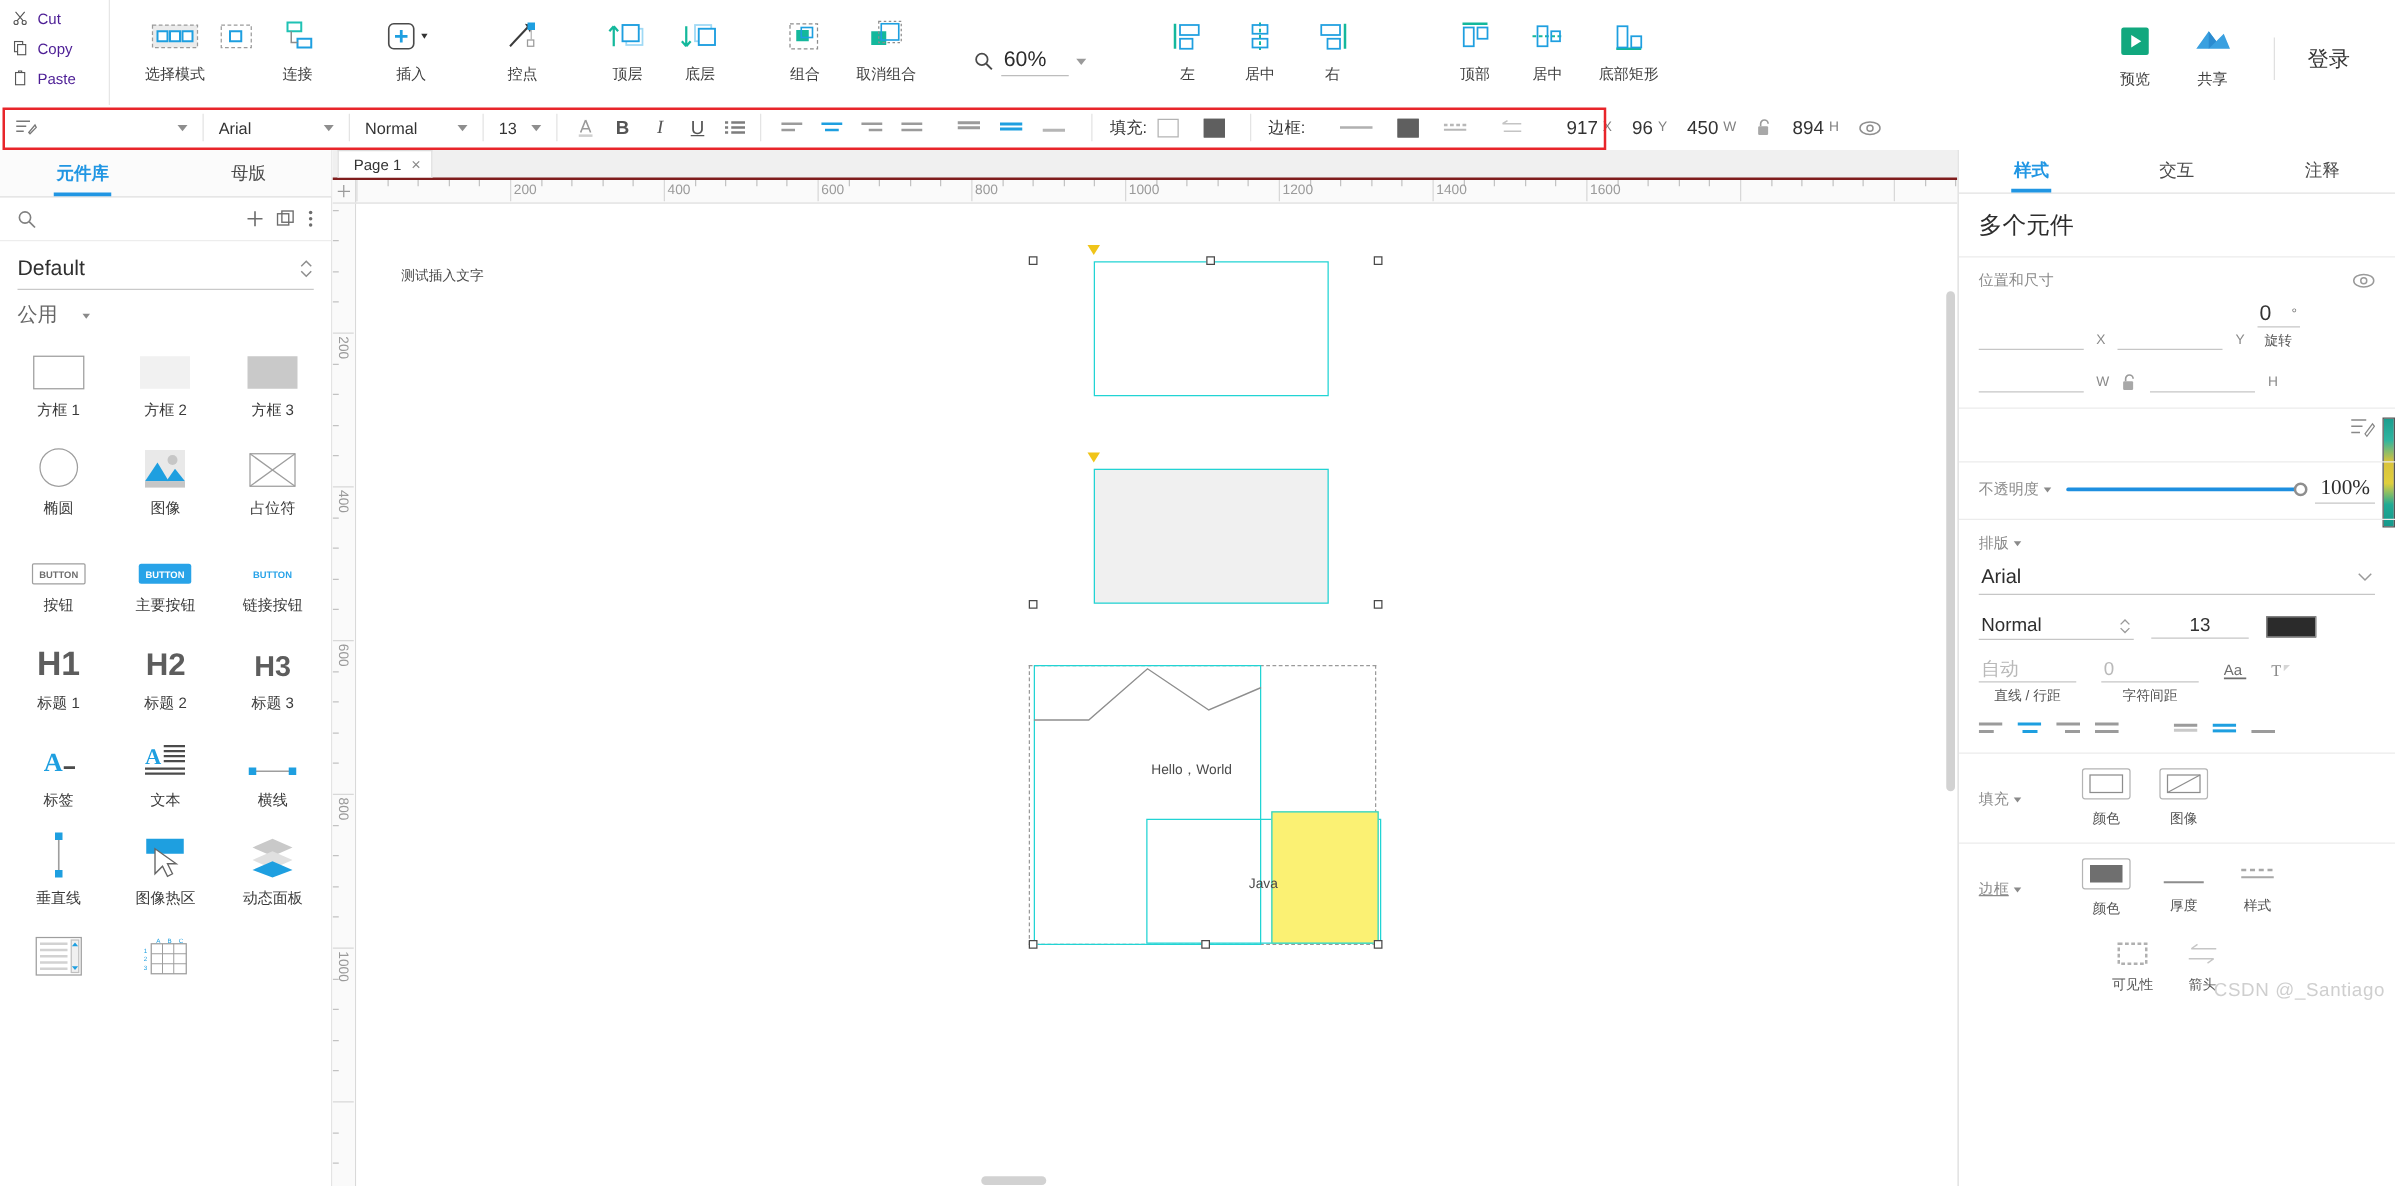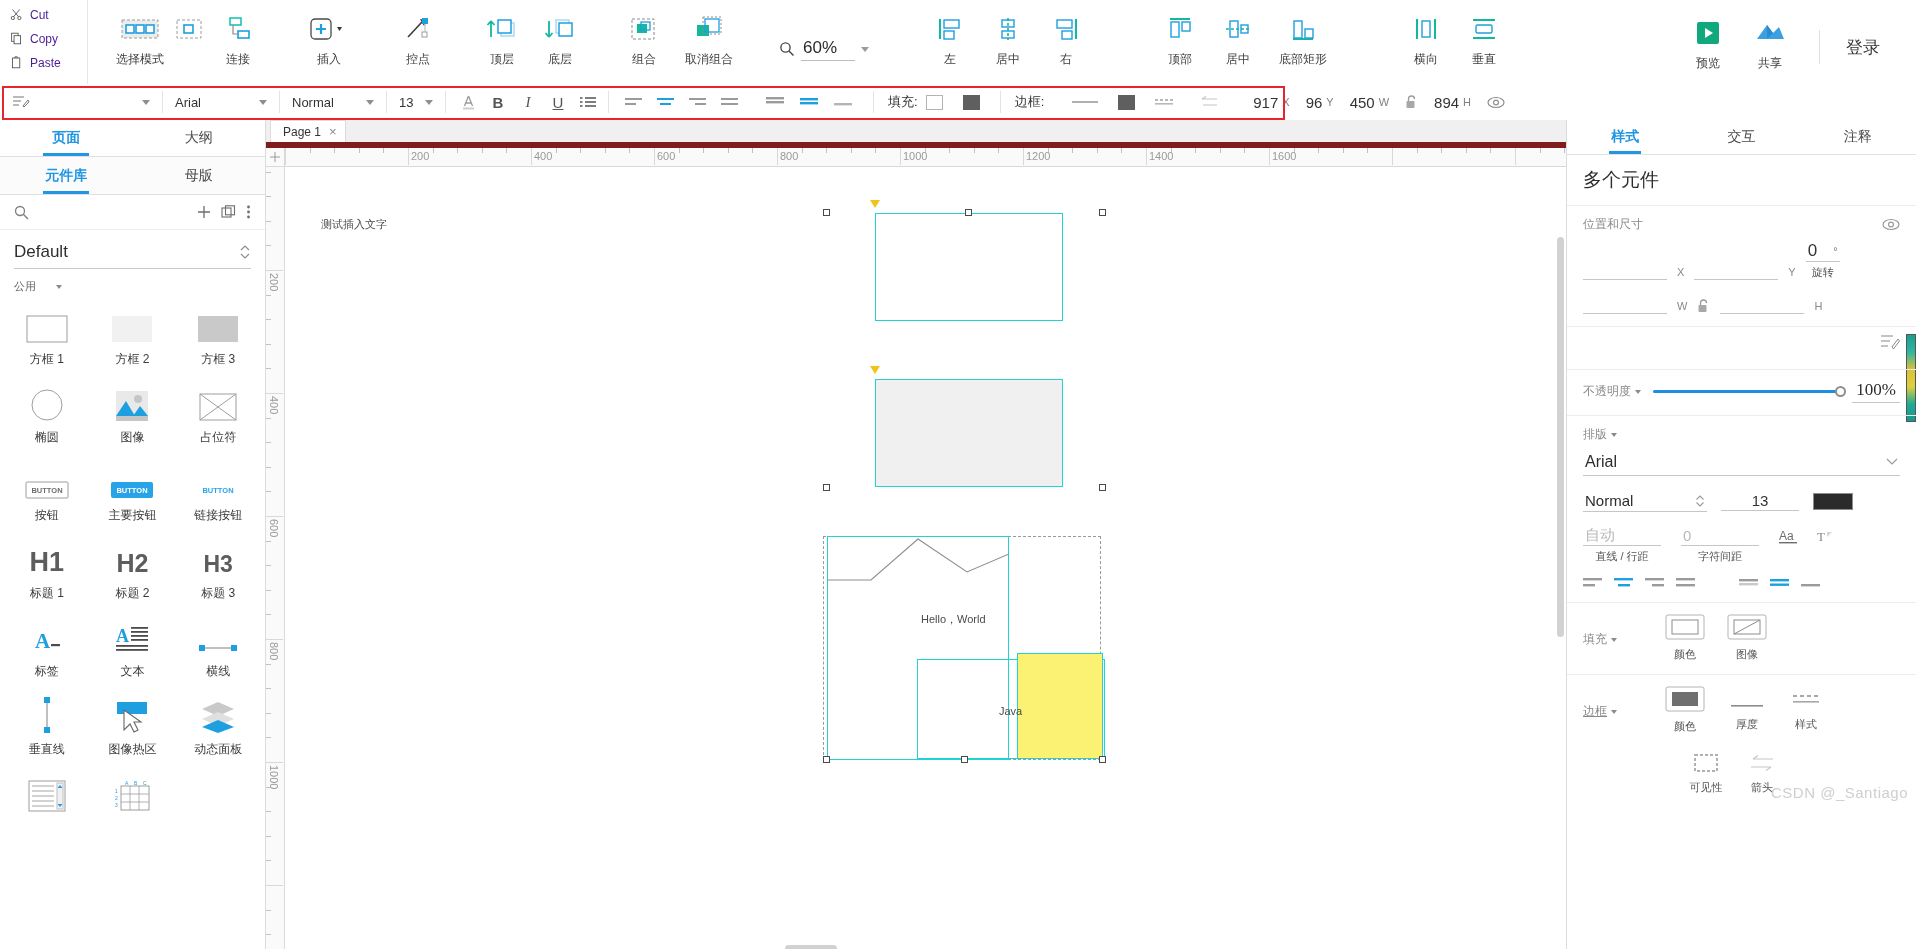--- a/index.html
+++ b/index.html
@@ -83,30 +83,30 @@
     font-size:14px;color:#4a4a4a;position:relative;cursor:default;
   }
   .tab.active{color:#2196e3;font-weight:bold;}
   .tab.active:after{content:"";position:absolute;bottom:0;left:50%;transform:translateX(-50%);width:46px;height:3px;background:#2196e3;}
   .searchrow{height:34px;display:flex;align-items:center;padding:0 14px;gap:10px;border-bottom:1px solid #ededed;}
   .searchrow .sp{margin-left:auto;}
   .libsel{
     margin:12px 14px 0 14px;border-bottom:1px solid #c9c9c9;padding-bottom:6px;
     display:flex;align-items:center;justify-content:space-between;font-size:17px;color:#2f2f2f;
   }
-  .grouplbl{padding:10px 14px 6px 14px;font-size:11px;color:#666;display:flex;align-items:center;gap:20px;}
+  .grouplbl{padding:10px 14px 6px 14px;font-size:16px;color:#666;display:flex;align-items:center;gap:20px;}
   .minicaret{width:0;height:0;border-left:3.5px solid transparent;border-right:3.5px solid transparent;border-top:4.5px solid #8a8a8a;}
   .widgets{display:grid;grid-template-columns:repeat(3,1fr);row-gap:14px;padding:4px 4px 10px 4px;}
   .wcell{display:flex;flex-direction:column;align-items:center;gap:7px;cursor:default;}
   .wcell .wico{height:40px;display:flex;align-items:flex-end;justify-content:center;}
   .wcell .wlbl{font-size:12px;color:#3a3a3a;}
 
   
   .canvaswrap{position:absolute;left:266px;top:120px;width:1300px;height:829px;background:#fff;overflow:hidden;}
-  .pagetabbar{height:22px;background:#f0f0f0;border-bottom:6px solid #7f1d1d;display:flex;align-items:flex-end;}
+  .pagetabbar{height:22px;background:#f0f0f0;border-bottom:2px solid #7f1d1d;display:flex;align-items:flex-end;}
   .pagetab{
     background:#fff;border:1px solid #dcdcdc;border-bottom:none;height:21px;
     display:flex;align-items:center;gap:8px;padding:0 8px 0 12px;font-size:12px;color:#333;
     margin-left:4px;
   }
   .pagetab .x{color:#8a8a8a;font-size:13px;cursor:default;}
   .rulerrow{display:flex;height:18px;background:#fafafa;border-bottom:1px solid #d9d9d9;}
   .rulercorner{width:18px;height:18px;border-right:1px solid #d9d9d9;display:flex;align-items:center;justify-content:center;}
   .hruler{flex:1;position:relative;overflow:hidden;}
   .hruler .tk{position:absolute;top:0;width:1px;height:5px;background:#c2c2c2;}
@@ -387,40 +387,20 @@
               <rect x="6" y="6" width="8" height="17" fill="none" stroke="#1e9fe0" stroke-width="1.4"></rect>
               <rect x="17" y="14" width="8" height="9" fill="none" stroke="#1e9fe0" stroke-width="1.4"></rect>
             </svg>
         </div>
         <div class="lbl">底部矩形</div>
       </div>
     </div>
 
     <div class="spc"></div>
 
-    <div class="tgroup" style="margin-left:32px;">
-      <div class="tbtn">
-        <div class="ico">
-          <svg width="30" height="28" viewBox="0 0 30 28">
-              <path d="M6 4 V24 M24 4 V24" stroke="#14b89c" stroke-width="2"></path>
-              <rect x="11" y="6" width="8" height="16" fill="none" stroke="#1e9fe0" stroke-width="1.4"></rect>
-            </svg>
-        </div>
-        <div class="lbl">横向</div>
-      </div>
-      <div class="tbtn">
-        <div class="ico">
-          <svg width="30" height="28" viewBox="0 0 30 28">
-              <path d="M4 5 H26 M4 23 H26" stroke="#14b89c" stroke-width="2"></path>
-              <rect x="7" y="10" width="16" height="8" rx="1.5" fill="none" stroke="#1e9fe0" stroke-width="1.4"></rect>
-            </svg>
-        </div>
-        <div class="lbl">垂直</div>
-      </div>
-    </div>
 
     <div class="rightacts">
       <div class="tbtn">
         <div class="ico">
           <svg width="30" height="28" viewBox="0 0 30 28">
               <rect x="4" y="3" width="22" height="22" rx="2" fill="#11a87e"></rect>
               <path d="M12 9 L20 14 L12 19 Z" fill="#fff"></path>
             </svg>
         </div>
         <div class="lbl">预览</div>
@@ -608,28 +588,20 @@
       </div>
       <svg width="18" height="13" viewBox="0 0 18 13">
           <ellipse cx="9" cy="6.5" rx="8" ry="5" fill="none" stroke="#8f8f8f" stroke-width="1.2"></ellipse>
           <circle cx="9" cy="6.5" r="2.4" fill="none" stroke="#8f8f8f" stroke-width="1.2"></circle>
         </svg>
     </div>
   </div>
   <div class="redbox"></div>
 
   <div class="leftpanel">
-    <div class="tabrow">
-      <div class="tab active">
-          <span>页面</span>
-        </div>
-      <div class="tab">
-          <span>大纲</span>
-        </div>
-    </div>
     <div class="tabrow2">
       <div class="tab active">
           <span>元件库</span>
         </div>
       <div class="tab">
           <span>母版</span>
         </div>
     </div>
 
     <div class="searchrow">

